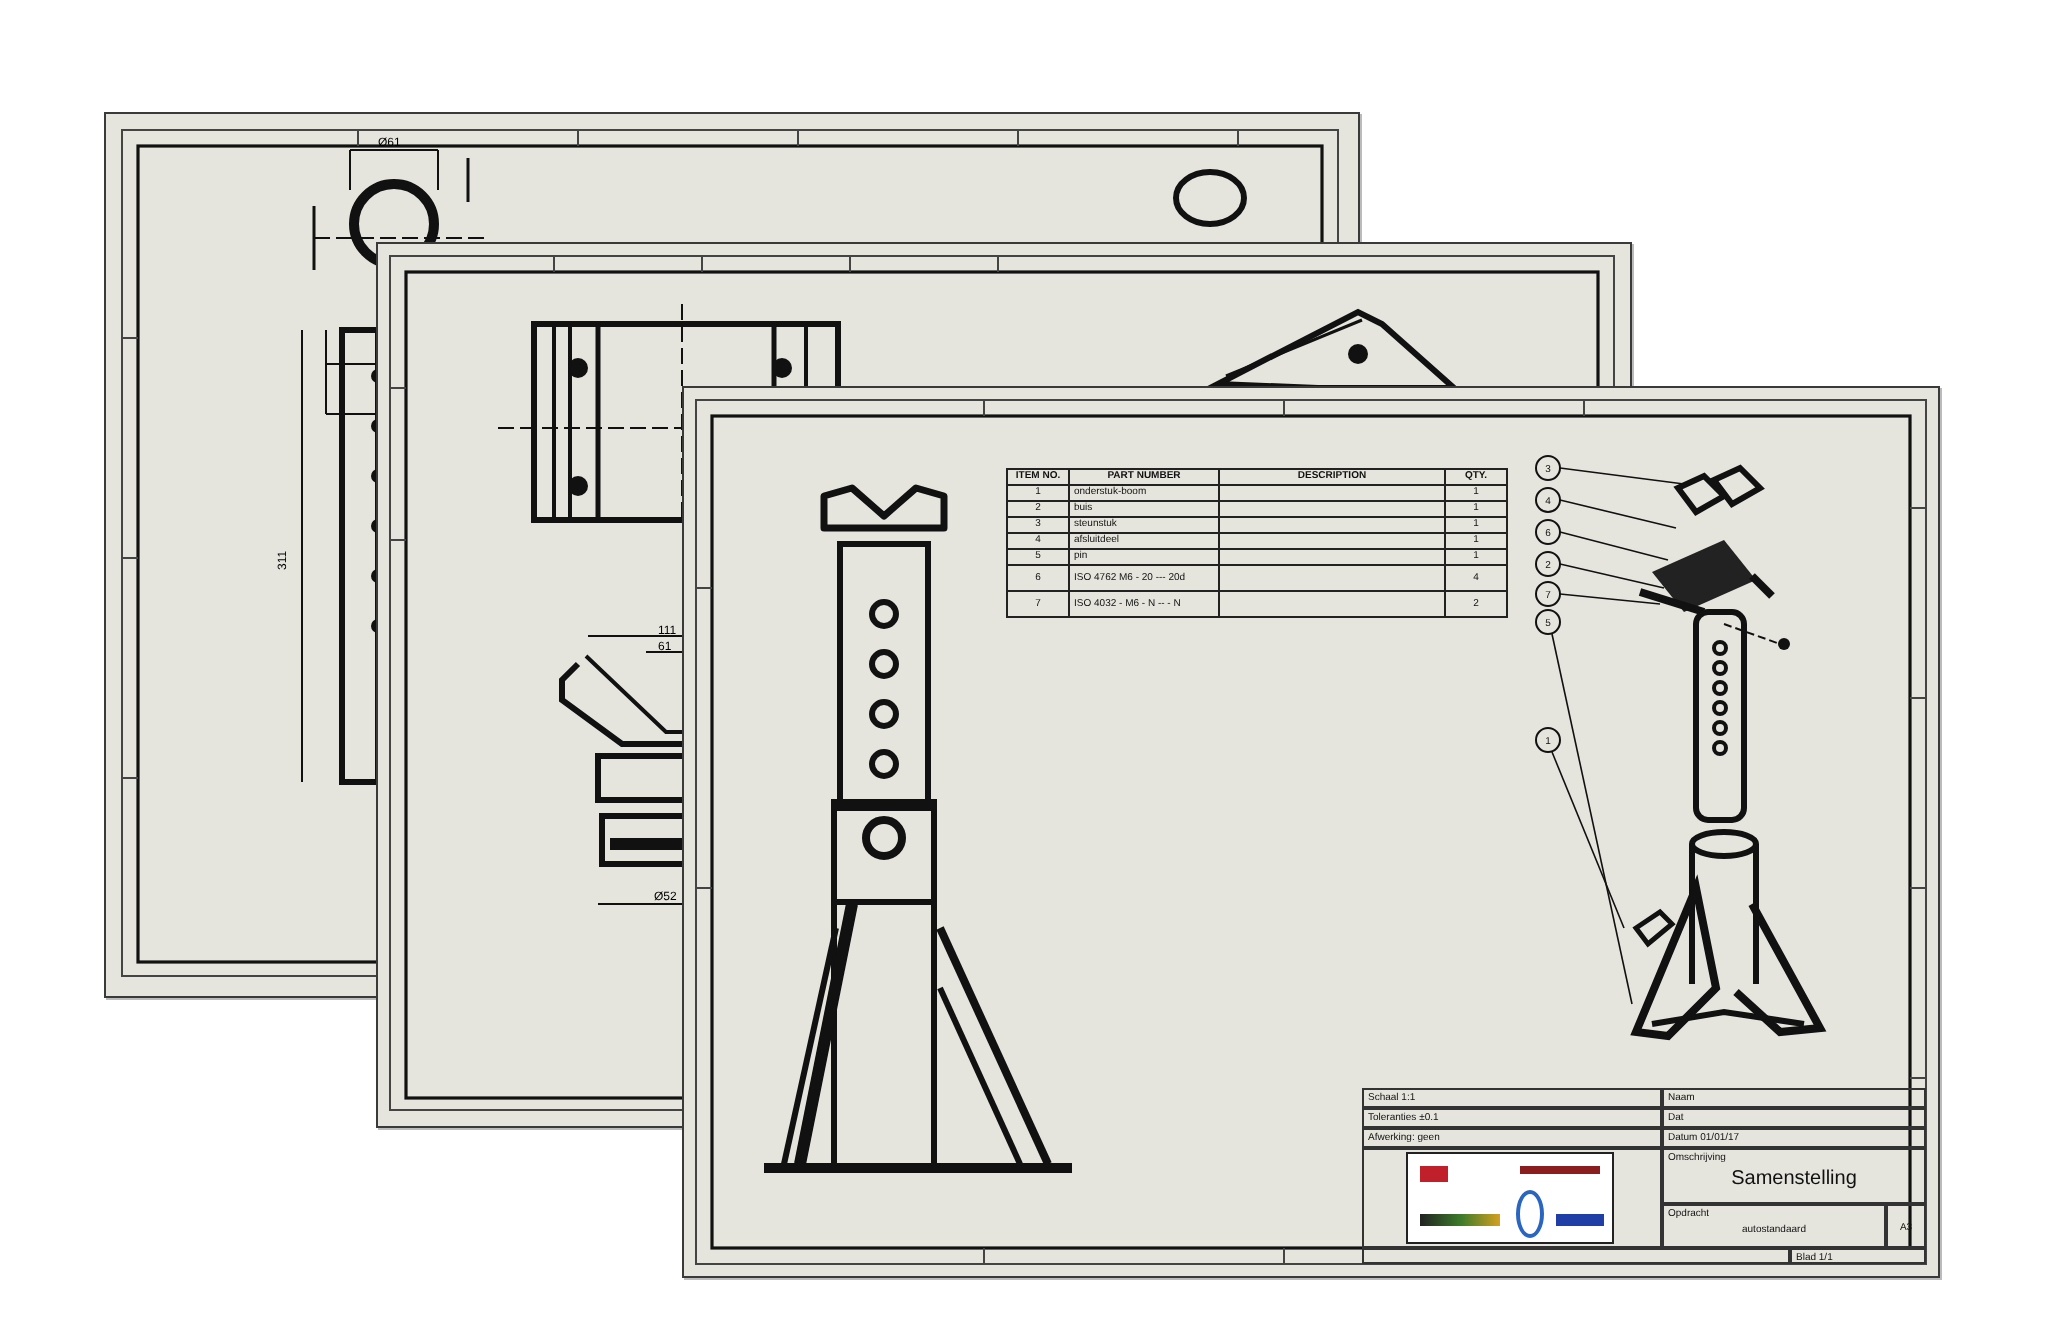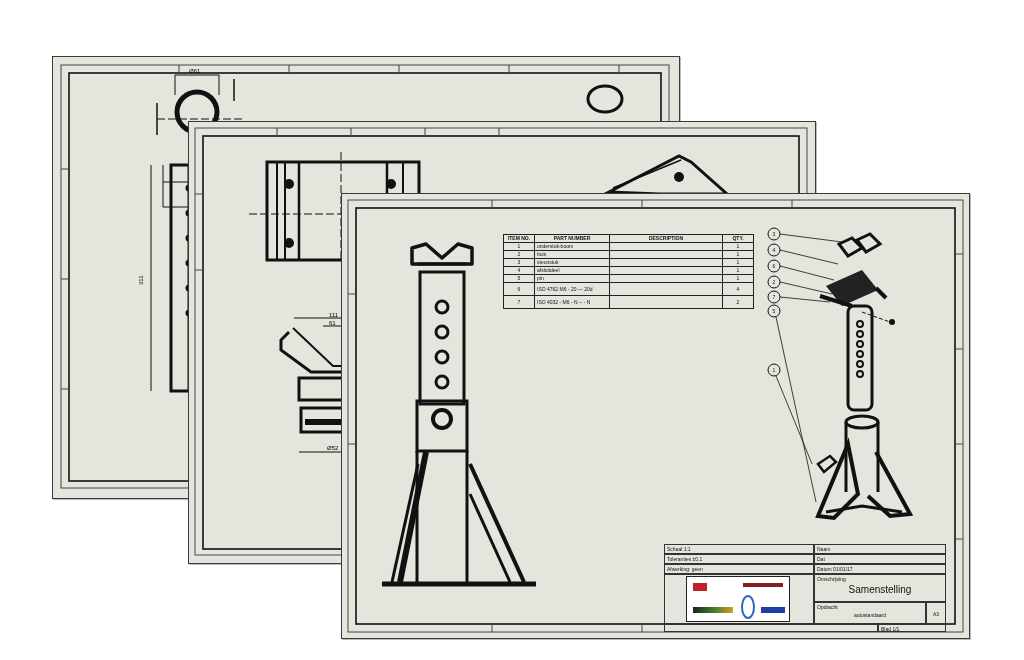--- a/index.html
+++ b/index.html
@@ -247,21 +247,21 @@
         </tr>
     <tr>
           <td style="text-align:center;height:12px">7</td>
           <td style="white-space:normal;line-height:5px">ISO 4032 - M6 - N -- - N</td>
           <td></td>
           <td style="text-align:center">2</td>
         </tr>
   </tbody>
     </table>
 
-  <div class="tb" style="left:322px;top:350px;width:282px;height:64px;">
+  <div class="tb" style="left:339px;top:350px;width:282px;height:64px;">
     <div class="cell" style="left:0;top:0;width:150px;height:10px;">Schaal 1:1</div>
     <div class="cell" style="left:0;top:10px;width:150px;height:10px;">Toleranties ±0.1</div>
     <div class="cell" style="left:0;top:20px;width:150px;height:10px;">Afwerking: geen</div>
     <div class="cell" style="left:0;top:30px;width:150px;height:50px;"></div>
     <div class="logo-box" style="left:22px;top:32px;width:104px;height:46px;">
       <span style="left:6px;top:6px;width:14px;height:8px;background:#c0202a;"></span>
       <span style="left:56px;top:6px;width:40px;height:4px;background:#8a1d1d;"></span>
       <span style="left:6px;top:30px;width:40px;height:6px;background:linear-gradient(90deg,#222,#3a7a2a,#d4a020);"></span>
       <span style="left:54px;top:18px;width:14px;height:24px;border-radius:50%;border:2px solid #2a66c0;box-sizing:border-box;"></span>
       <span style="left:74px;top:30px;width:24px;height:6px;background:#1f3fa6;"></span>

